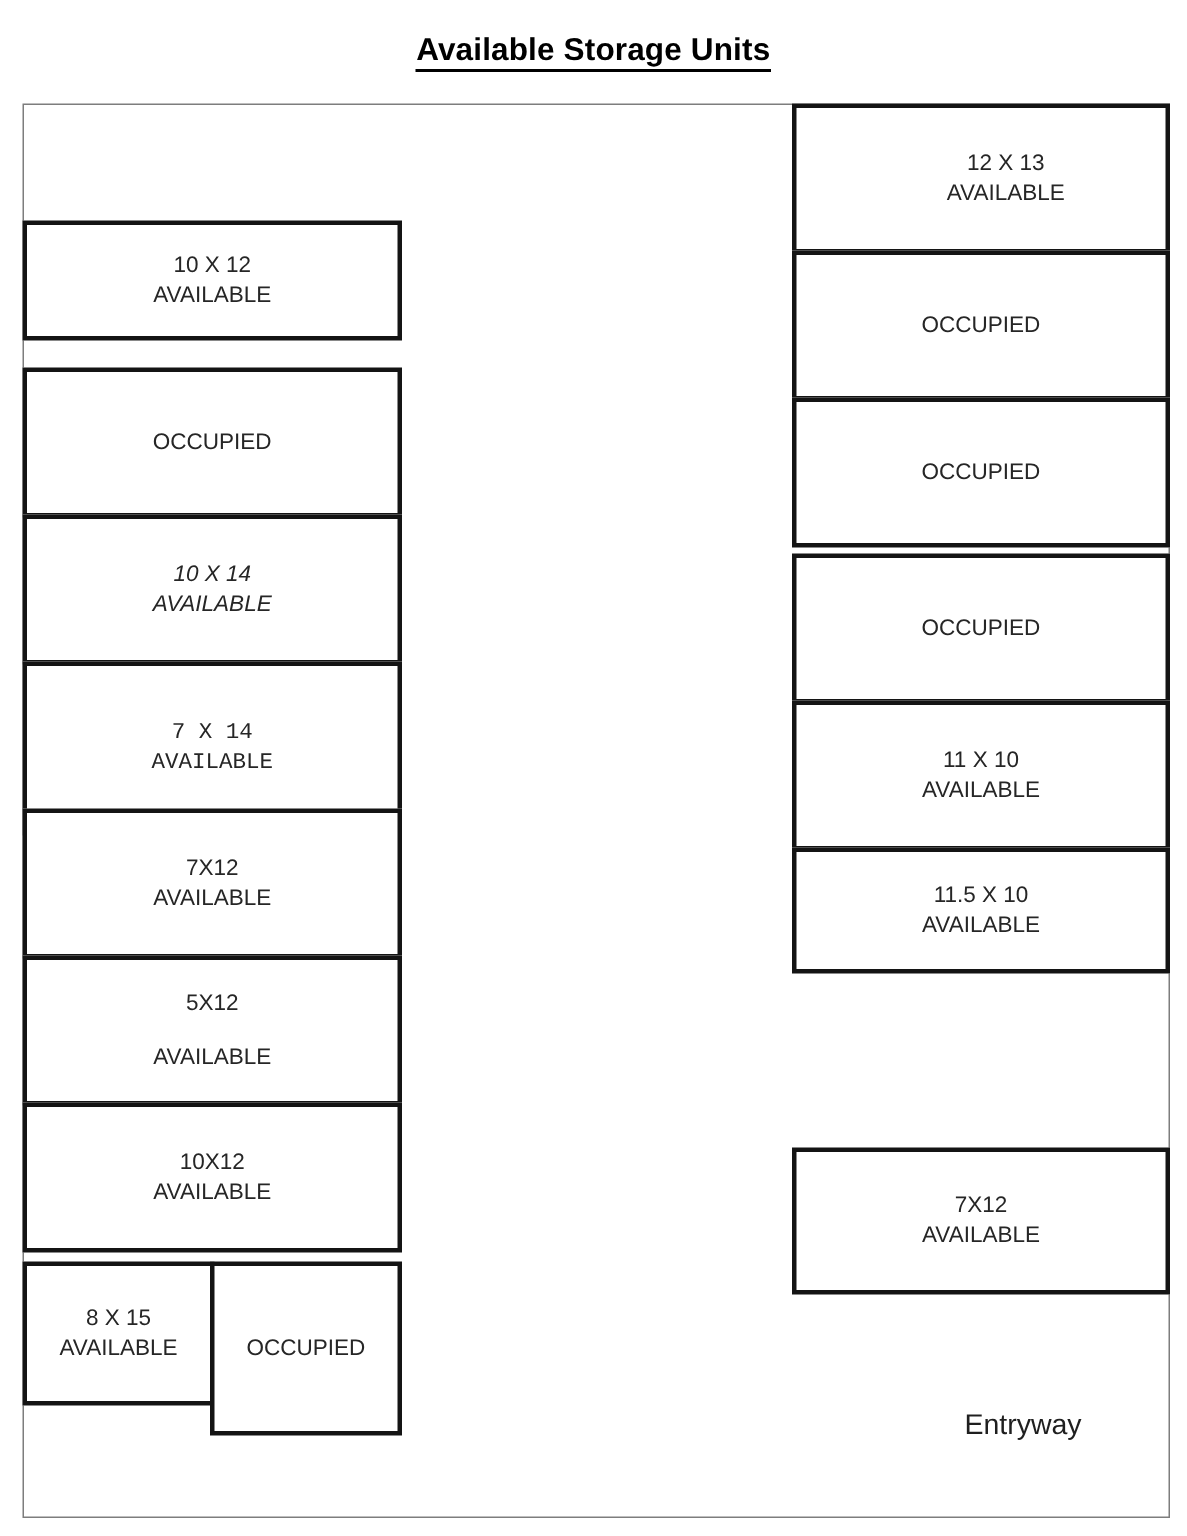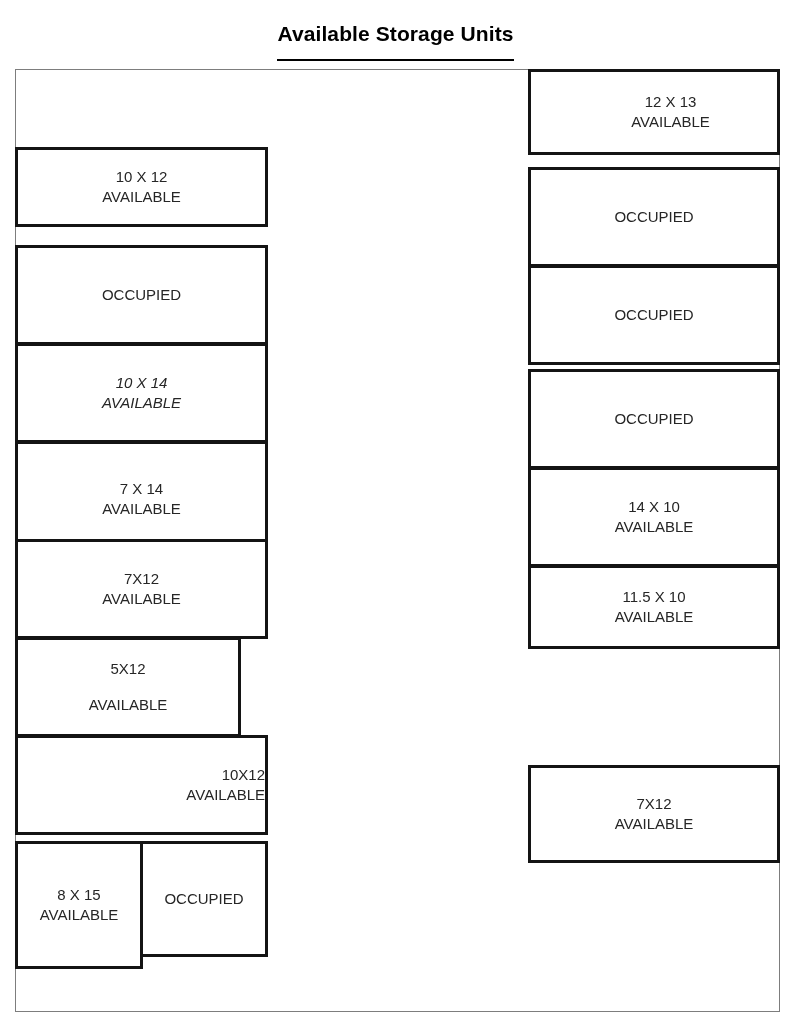--- a/index.html
+++ b/index.html
@@ -29,21 +29,21 @@
     top: 22px;
     width: 791px;
     text-align: center;
     font-size: 21px;
     font-weight: bold;
     letter-spacing: 0.1px;
     color: #000000;
   }
   #page-title .underline {
     border-bottom: 2px solid #000000;
-    padding-bottom: 14px;
+    padding-bottom: 1px;
   }
 
   
   #building-outline {
     position: absolute;
     left: 15px;
     top: 69px;
     width: 765px;
     height: 943px;
     border: 1px solid #7d7d7d;
@@ -103,79 +103,80 @@
   <div class="unit" style="left:15px; top:245px; width:253px; height:100px;">
 
     <span class="status-line">OCCUPIED</span>
   </div>
 
   <div class="unit" style="left:15px; top:343px; width:253px; height:100px;font-style:italic;">
     <span class="size-line">10 X 14</span>
     <span class="status-line">AVAILABLE</span>
   </div>
 
-  <div class="unit" style="left:15px; top:441px; width:253px; height:116px;">
+  <div class="unit" style="left:15px; top:441px; width:253px; height:116px;font-family:Liberation Mono, monospace;">
     <span class="size-line">7 X 14</span>
     <span class="status-line">AVAILABLE</span>
   </div>
 
   <div class="unit" style="left:15px; top:539px; width:253px; height:100px;">
     <span class="size-line">7X12</span>
     <span class="status-line">AVAILABLE</span>
   </div>
 
-  <div class="unit" style="left:15px; top:637px; width:226px; height:100px;gap:15px;">
+  <div class="unit" style="left:15px; top:637px; width:253px; height:100px;gap:15px;">
     <span class="size-line">5X12</span>
     <span class="status-line">AVAILABLE</span>
   </div>
 
-  <div class="unit" style="left:15px; top:735px; width:253px; height:100px;align-items:flex-end;">
+  <div class="unit" style="left:15px; top:735px; width:253px; height:100px;">
     <span class="size-line">10X12</span>
     <span class="status-line">AVAILABLE</span>
   </div>
 
-  <div class="unit" style="left:15px; top:841px; width:128px; height:128px;">
+  <div class="unit" style="left:15px; top:841px; width:128px; height:96px;">
     <span class="size-line">8 X 15</span>
     <span class="status-line">AVAILABLE</span>
   </div>
 
   <div class="unit" style="left:140px; top:841px; width:128px; height:116px;">
 
     <span class="status-line">OCCUPIED</span>
   </div>
 
-  <div class="unit" style="left:528px; top:69px; width:252px; height:86px;padding-left:33px;">
+  <div class="unit" style="left:528px; top:69px; width:252px; height:100px;padding-left:33px;">
     <span class="size-line">12 X 13</span>
     <span class="status-line">AVAILABLE</span>
   </div>
 
   <div class="unit" style="left:528px; top:167px; width:252px; height:100px;">
 
     <span class="status-line">OCCUPIED</span>
   </div>
 
   <div class="unit" style="left:528px; top:265px; width:252px; height:100px;">
 
     <span class="status-line">OCCUPIED</span>
   </div>
 
   <div class="unit" style="left:528px; top:369px; width:252px; height:100px;">
 
     <span class="status-line">OCCUPIED</span>
   </div>
 
   <div class="unit" style="left:528px; top:467px; width:252px; height:100px;">
-    <span class="size-line">14 X 10</span>
+    <span class="size-line">11 X 10</span>
     <span class="status-line">AVAILABLE</span>
   </div>
 
   <div class="unit" style="left:528px; top:565px; width:252px; height:84px;">
     <span class="size-line">11.5 X 10</span>
     <span class="status-line">AVAILABLE</span>
   </div>
 
   <div class="unit" style="left:528px; top:765px; width:252px; height:98px;">
     <span class="size-line">7X12</span>
     <span class="status-line">AVAILABLE</span>
   </div>
 
+  <div id="entryway-label">Entryway</div>
 
 </div>
 
 </body></html>

